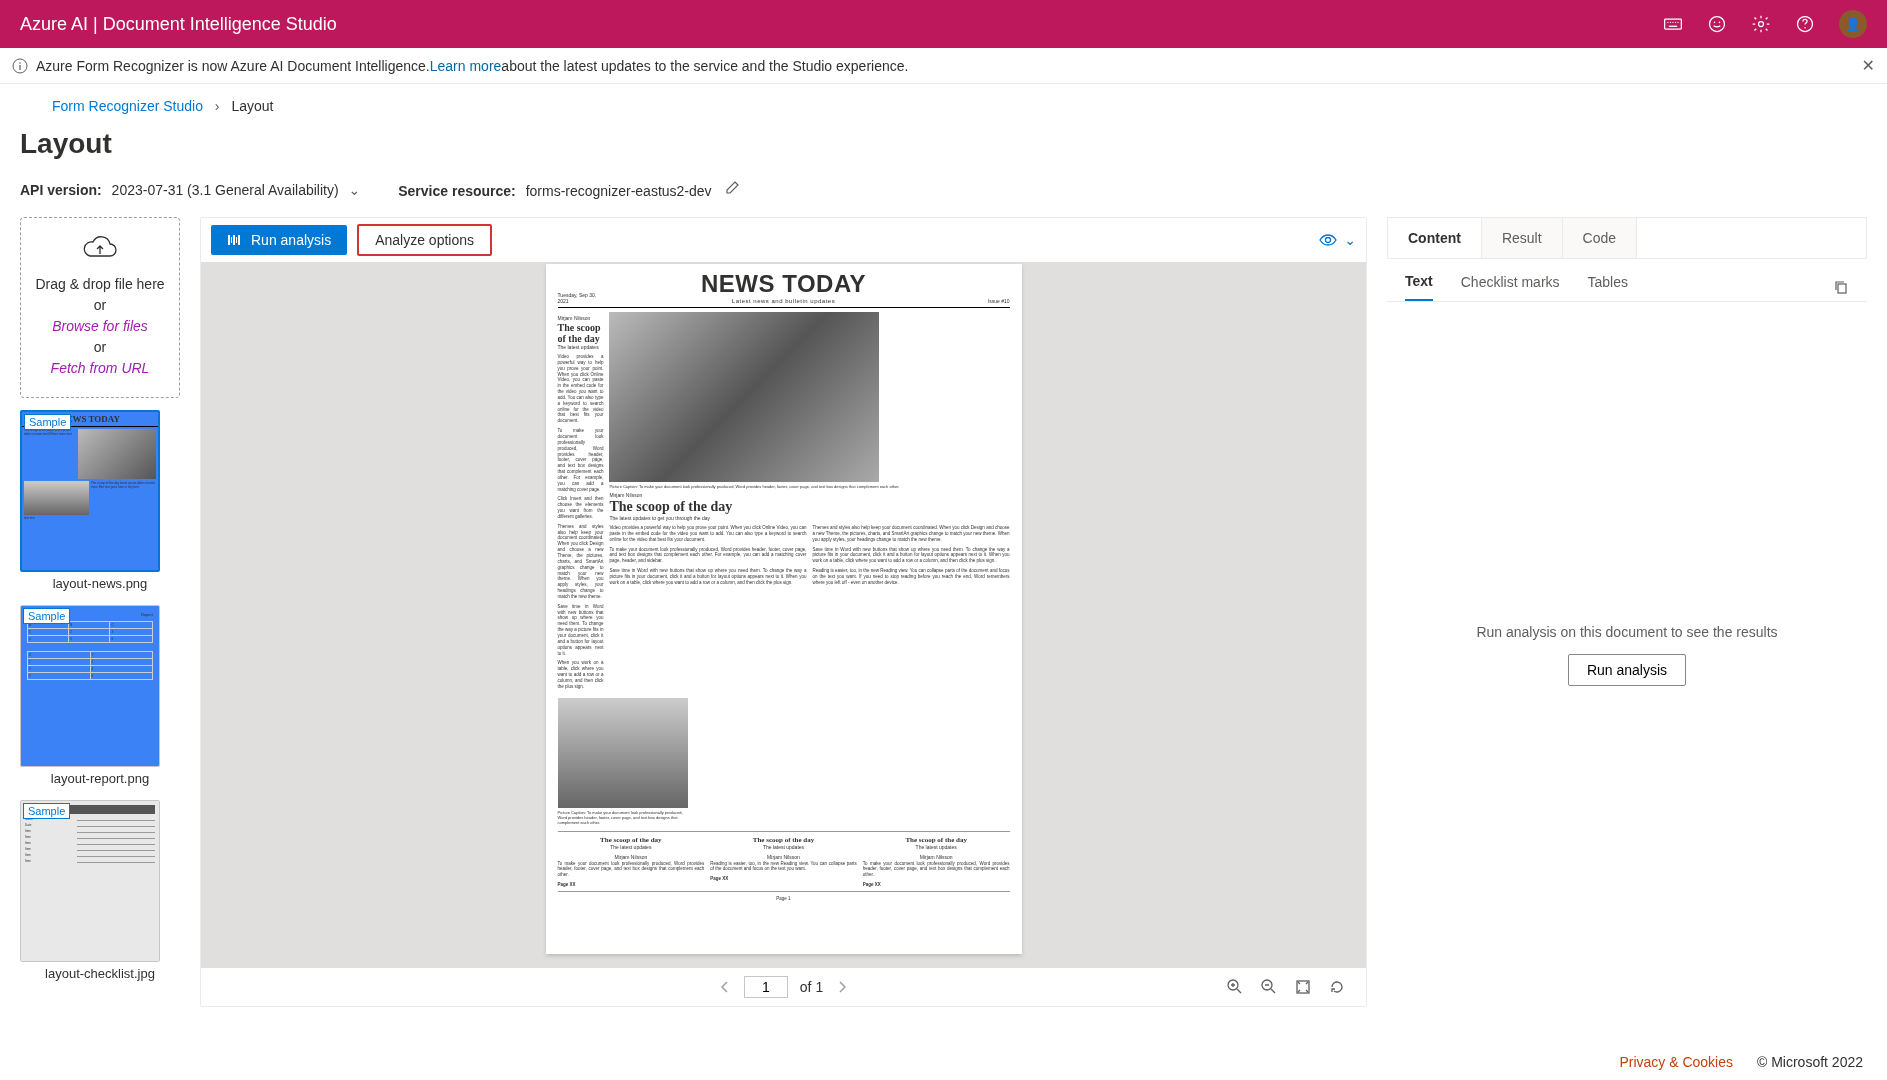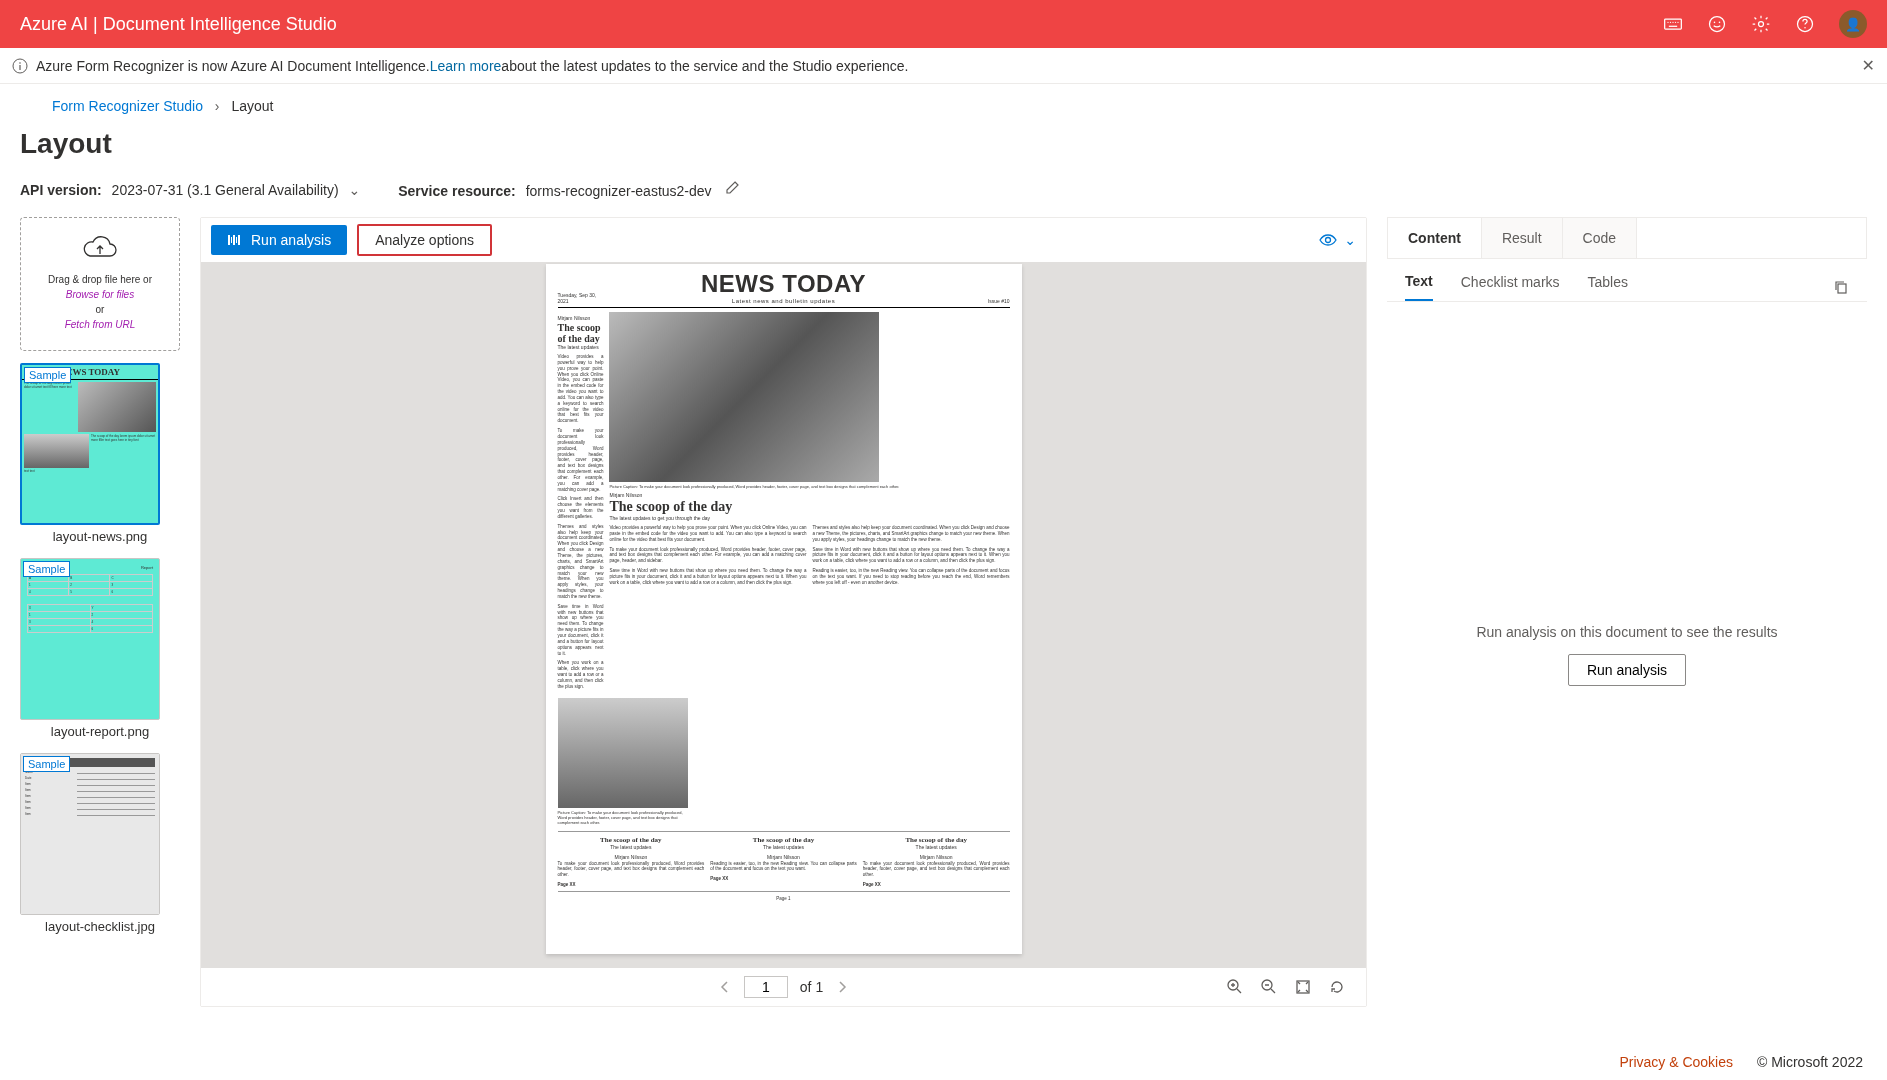--- a/index.html
+++ b/index.html
@@ -1,18 +1,18 @@
 <!DOCTYPE html>
 <html><head>
 <meta charset="utf-8">
 <style>
 * { margin:0; padding:0; box-sizing:border-box; font-family:"Segoe UI",Arial,sans-serif; }
 body { background:#fff; color:#323130; font-size:14px; width:1887px; height:1080px; overflow:hidden; position:relative; }
 
-.top-bar { background:#ef4444; color:#fff; height:48px; display:flex; align-items:center; padding:0 20px; justify-content:space-between; }
+.top-bar { background:#be185d; color:#fff; height:48px; display:flex; align-items:center; padding:0 20px; justify-content:space-between; }
 .top-bar-title { font-size:18px; font-weight:400; }
 .top-bar-right { display:flex; align-items:center; gap:24px; }
 .top-bar-right svg { width:20px; height:20px; fill:#fff; cursor:pointer; }
 .avatar { width:28px; height:28px; border-radius:50%; background:#8b5a2b; display:flex; align-items:center; justify-content:center; color:#fff; font-size:13px; cursor:pointer; }
 
 .info-bar { background:#fff; border-bottom:1px solid #edebe9; height:36px; display:flex; align-items:center; padding:0 12px; color:#323130; font-size:14px; }
 .info-bar .info-icon { margin-right:8px; }
 .info-bar a { color:#0369a1; text-decoration:none; }
 .info-bar .close { margin-left:auto; cursor:pointer; font-size:16px; color:#605e5c; }
 
@@ -25,26 +25,26 @@
 
 .settings-row { display:flex; align-items:center; gap:38px; padding:10px 20px 18px; font-size:14px; }
 .settings-row .label { font-weight:600; margin-right:6px; }
 .settings-row .value { color:#323130; }
 .settings-row .chev-down { margin-left:6px; color:#605e5c; }
 .settings-row .edit-icon { margin-left:8px; color:#605e5c; cursor:pointer; }
 
 .main-area { display:flex; padding:0 20px; gap:20px; height:790px; }
 
 .left-col { width:160px; flex-shrink:0; }
-.dropzone { border:1.5px dashed #a19f9d; border-radius:4px; padding:18px 8px; text-align:center; font-size:10px; line-height:1.5; }
+.dropzone { border:1.5px dashed #a19f9d; border-radius:4px; padding:18px 8px; text-align:center; font-size:14px; line-height:1.5; }
 .dropzone .cloud { margin:0 auto 6px; }
 .dropzone a { color:#a21caf; text-decoration:none; display:block;font-style:italic; }
 .thumbs { margin-top:12px; }
 .thumb { margin-bottom:14px; }
-.thumb-img { width:140px; height:162px; background:#5eead4; border:1px solid #c8c6c4; border-radius:2px; position:relative; overflow:hidden; cursor:pointer; }
+.thumb-img { width:140px; height:162px; background:#3b82f6; border:1px solid #c8c6c4; border-radius:2px; position:relative; overflow:hidden; cursor:pointer; }
 .thumb-img.selected { border:2.5px solid #0078d4; }
 .thumb-badge { position:absolute; top:2px; left:2px; background:#fff; border:1px solid #0078d4; color:#0078d4; font-size:11px; padding:1px 4px; }
 .thumb-label { text-align:center; font-size:13px; margin-top:4px; color:#323130; }
 
 .center-col { flex:1; background:#f3f2f1; border:1px solid #edebe9; border-radius:2px; display:flex; flex-direction:column; }
 .toolbar { padding:6px 10px; display:flex; align-items:center; gap:10px; background:#fff; }
 .btn-primary { background:#0078d4; color:#fff; border:none; padding:7px 16px; font-size:14px; display:flex; align-items:center; gap:8px; cursor:pointer; border-radius:2px; }
 .btn-secondary { background:#fff; color:#323130; border:2px solid #d13438; padding:6px 16px; font-size:14px; cursor:pointer; border-radius:2px; }
 .toolbar-right { margin-left:auto; display:flex; align-items:center; gap:6px; }
 .eye-icon { color:#0078d4; cursor:pointer; }

